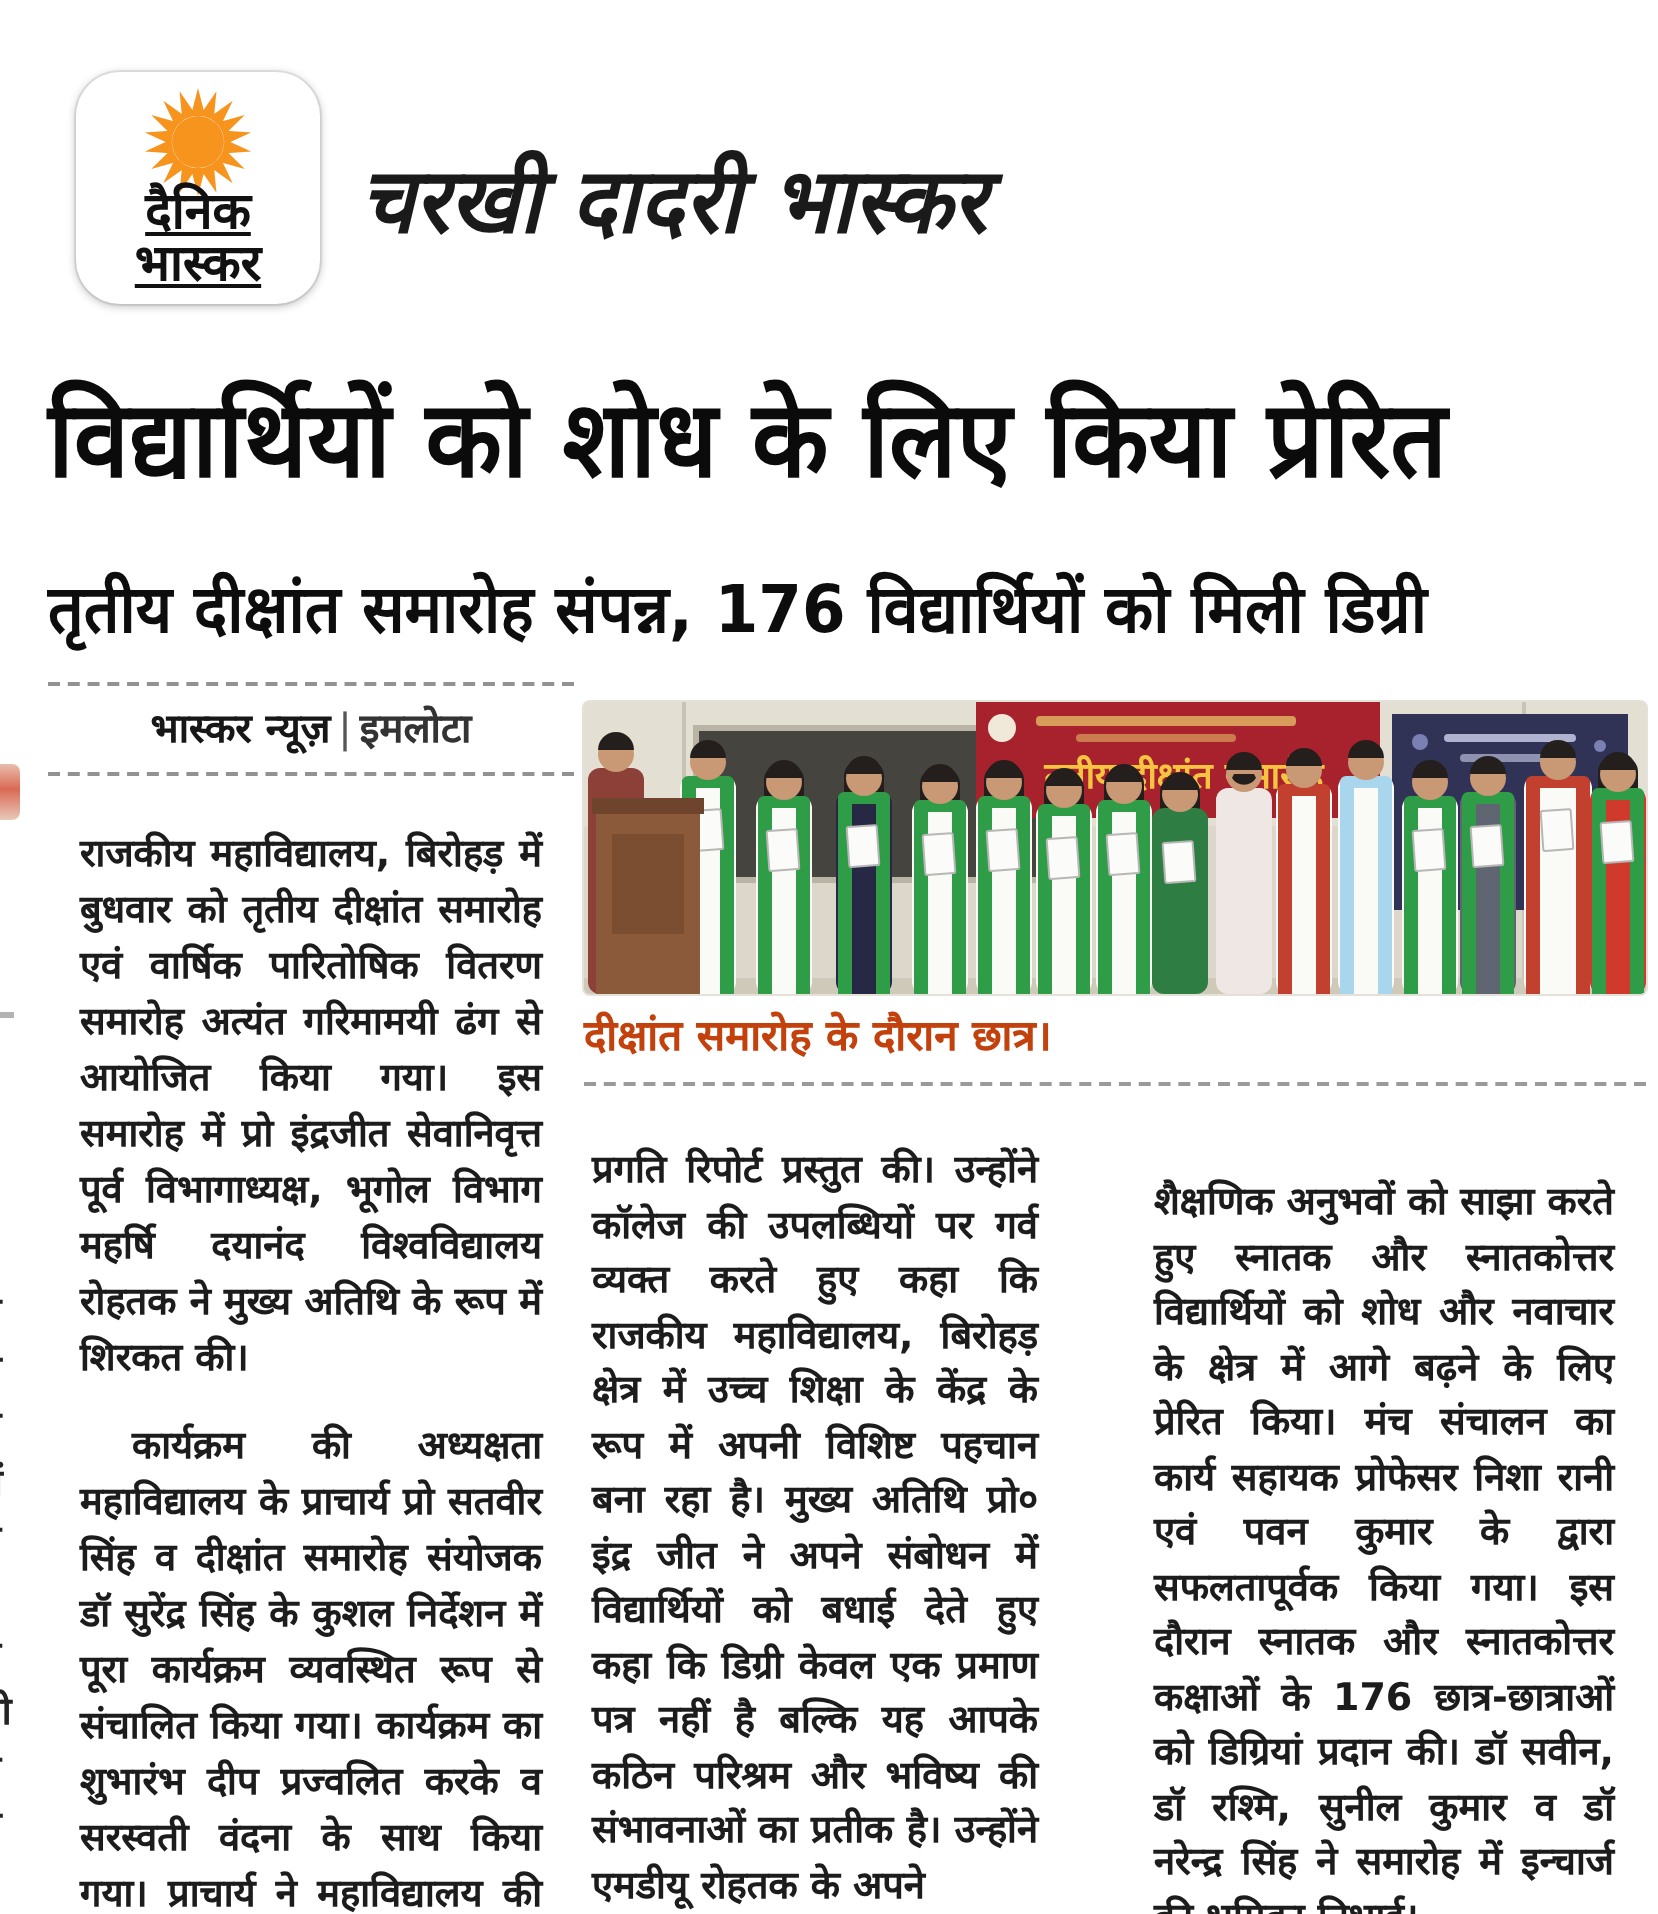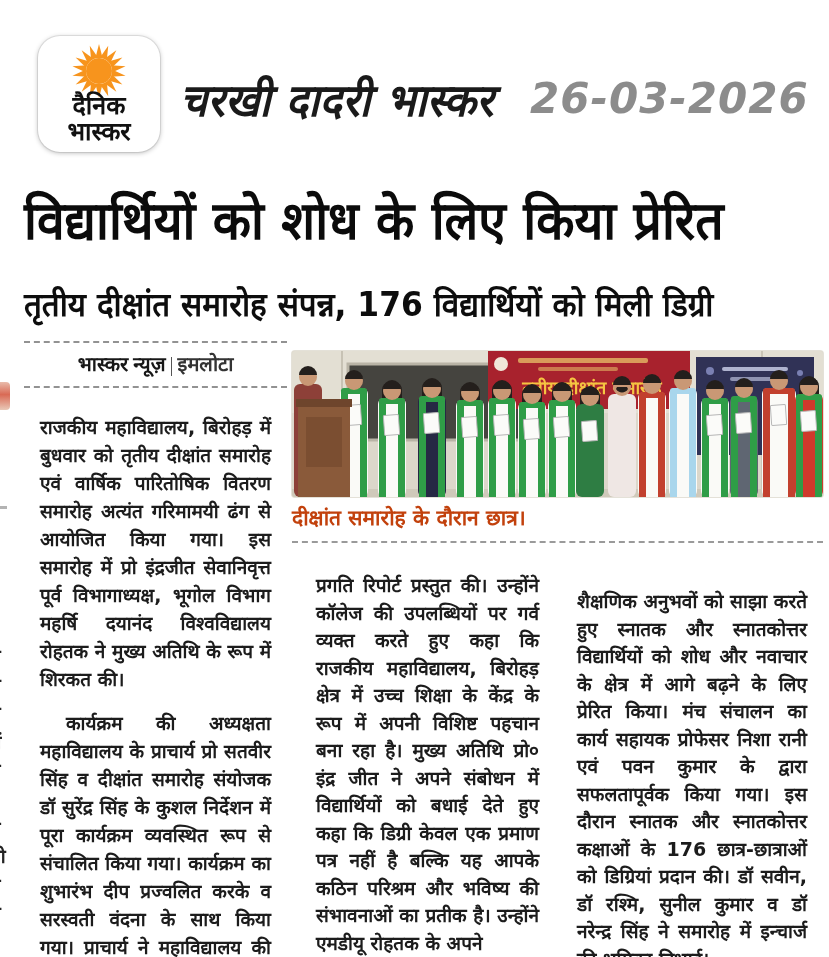--- a/index.html
+++ b/index.html
@@ -15,20 +15,21 @@
   .logo-box{
     left:38px;top:36px;width:122px;height:116px;
     background:#ffffff;border-radius:22px;
     box-shadow:0 1px 5px rgba(0,0,0,.28),0 0 0 1px #ececec;
   }
   .logo-sun{position:absolute;left:50%;top:6px;transform:translateX(-50%);}
   .logo-text{
     position:absolute;left:0;right:0;bottom:7px;text-align:center;
     font-weight:bold;font-size:25px;line-height:1.04;color:#111;
     letter-spacing:0;
+    text-decoration:underline;
   }
   .masthead-row{
     left:180px;top:58px;width:640px;height:80px;
     display:flex;align-items:center;gap:20px;white-space:nowrap;font-style:italic;
   }
   .masthead-title{
     font-size:45px;font-weight:bold;color:#1a1a1a;
     transform:scaleX(.95);transform-origin:left center;
   }
   .masthead-date{
@@ -44,35 +45,35 @@
   .subheadline{
     left:24px;top:281px;width:760px;
     font-size:33px;font-weight:bold;color:#0d0d0d;
     white-space:nowrap;transform:scaleX(.95);transform-origin:left top;
   }
 
   
   .byline-block{
     left:24px;top:341px;width:263px;
     border-top:2px dashed #929292;border-bottom:2px dashed #929292;
-    text-align:center;padding:7px 0 9px 0;font-family:Liberation Serif, serif;
+    text-align:center;padding:7px 0 9px 0;
   }
   .byline-agency{font-weight:bold;font-size:20px;color:#171717;}
   .byline-sep{font-weight:normal;font-size:20px;color:#555;padding:0 4px;}
   .byline-location{font-weight:bold;font-size:20px;color:#333;}
 
   
   .bodycol{
     font-size:19px;line-height:28px;text-align:justify;
     font-weight:600;color:#1c1c1c;
   }
   .bodycol p{margin:16px;}
   .bodycol p.indent{text-indent:26px;}
   .col1{left:24px;top:397px;width:263px;height:540px;}
-  .col2{left:300px;top:556px;width:255px;height:390px;line-height:27.5px;}
+  .col2{left:280px;top:556px;width:255px;height:390px;line-height:27.5px;}
   .col3{left:561px;top:572px;width:262px;height:390px;line-height:27.5px;}
 
   
   .photo{
     left:292px;top:351px;width:531px;height:146px;
     border-radius:3px;overflow:hidden;background:#dcd7ca;
     box-shadow:0 0 0 1px #e4e1d8;
   }
   .photo-caption{
     left:292px;top:503px;width:531px;
@@ -125,21 +126,20 @@
         <circle r="13" fill="#f7941d"></circle>
       </g>
   </svg>
   <div class="logo-text">
     <div>दैनिक</div>
     <div>भास्कर</div>
   </div>
 </div>
 <div class="abs masthead-row">
   <span class="masthead-title">चरखी दादरी भास्कर</span>
-  <span class="masthead-date">26-03-2026</span>
 </div>
 
 <div class="abs headline">विद्यार्थियों को शोध के लिए किया प्रेरित</div>
 <div class="abs subheadline">तृतीय दीक्षांत समारोह संपन्न, 176 विद्यार्थियों को मिली डिग्री</div>
 
 <div class="abs byline-block">
   <span class="byline-agency">भास्कर न्यूज़</span><span class="byline-sep">|</span><span class="byline-location">इमलोटा</span>
 </div>
 
 <div class="abs photo">

